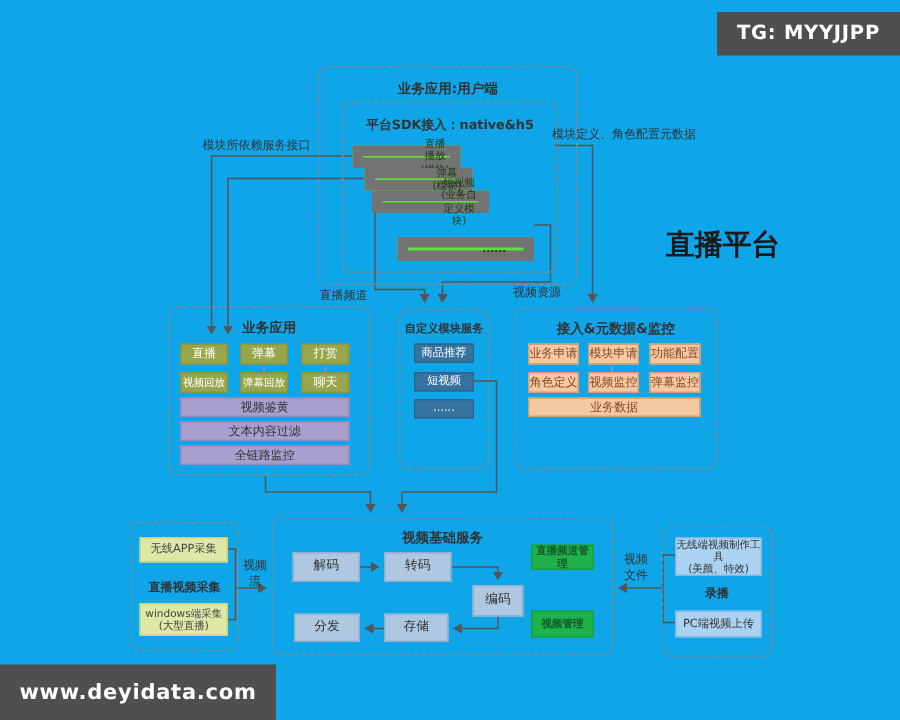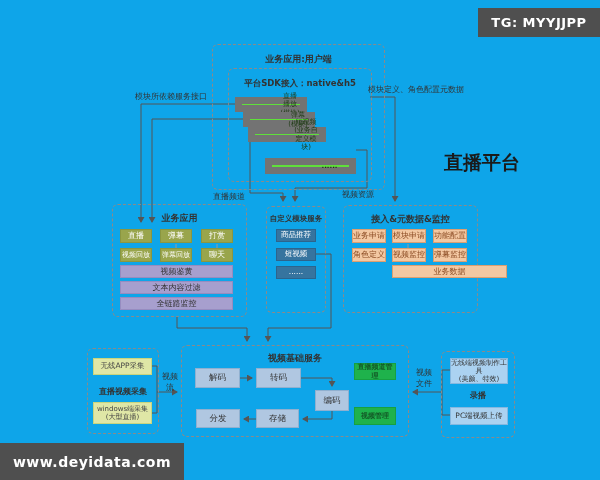--- a/index.html
+++ b/index.html
@@ -111,21 +111,21 @@
 
   <div class="abs dashed" style="left:343px;top:205px;width:135px;height:108px;">
     <div class="boxtitle" style="top:7px;font-size:9px;">接入&amp;元数据&amp;监控</div>
   </div>
   <div class="cell orange" style="left:352px;top:229px;width:34px;height:14px;">业务申请</div>
   <div class="cell orange" style="left:392px;top:229px;width:34px;height:14px;">模块申请</div>
   <div class="cell orange" style="left:433px;top:229px;width:34px;height:14px;">功能配置</div>
   <div class="cell orange" style="left:352px;top:248px;width:34px;height:14px;">角色定义</div>
   <div class="cell orange" style="left:392px;top:248px;width:34px;height:14px;">视频监控</div>
   <div class="cell orange" style="left:433px;top:248px;width:34px;height:14px;">弹幕监控</div>
-  <div class="cell orange" style="left:352px;top:265px;width:115px;height:13px;margin-left:40px;">业务数据</div>
+  <div class="cell orange" style="left:352px;top:265px;width:115px;height:13px;">业务数据</div>
 
   <div class="abs dashed" style="left:181px;top:345px;width:228px;height:92px;">
     <div class="boxtitle" style="top:6px;font-size:9px;">视频基础服务</div>
   </div>
   <div class="cell lblue" style="left:195px;top:368px;width:45px;height:20px;">解码</div>
   <div class="cell lblue" style="left:256px;top:368px;width:45px;height:20px;">转码</div>
   <div class="cell lblue" style="left:315px;top:390px;width:34px;height:21px;">编码</div>
   <div class="cell lblue" style="left:196px;top:409px;width:44px;height:19px;">分发</div>
   <div class="cell lblue" style="left:256px;top:409px;width:43px;height:19px;">存储</div>
   <div class="cell gmgmt" style="left:354px;top:363px;width:42px;height:17px;">直播频道管理</div>

